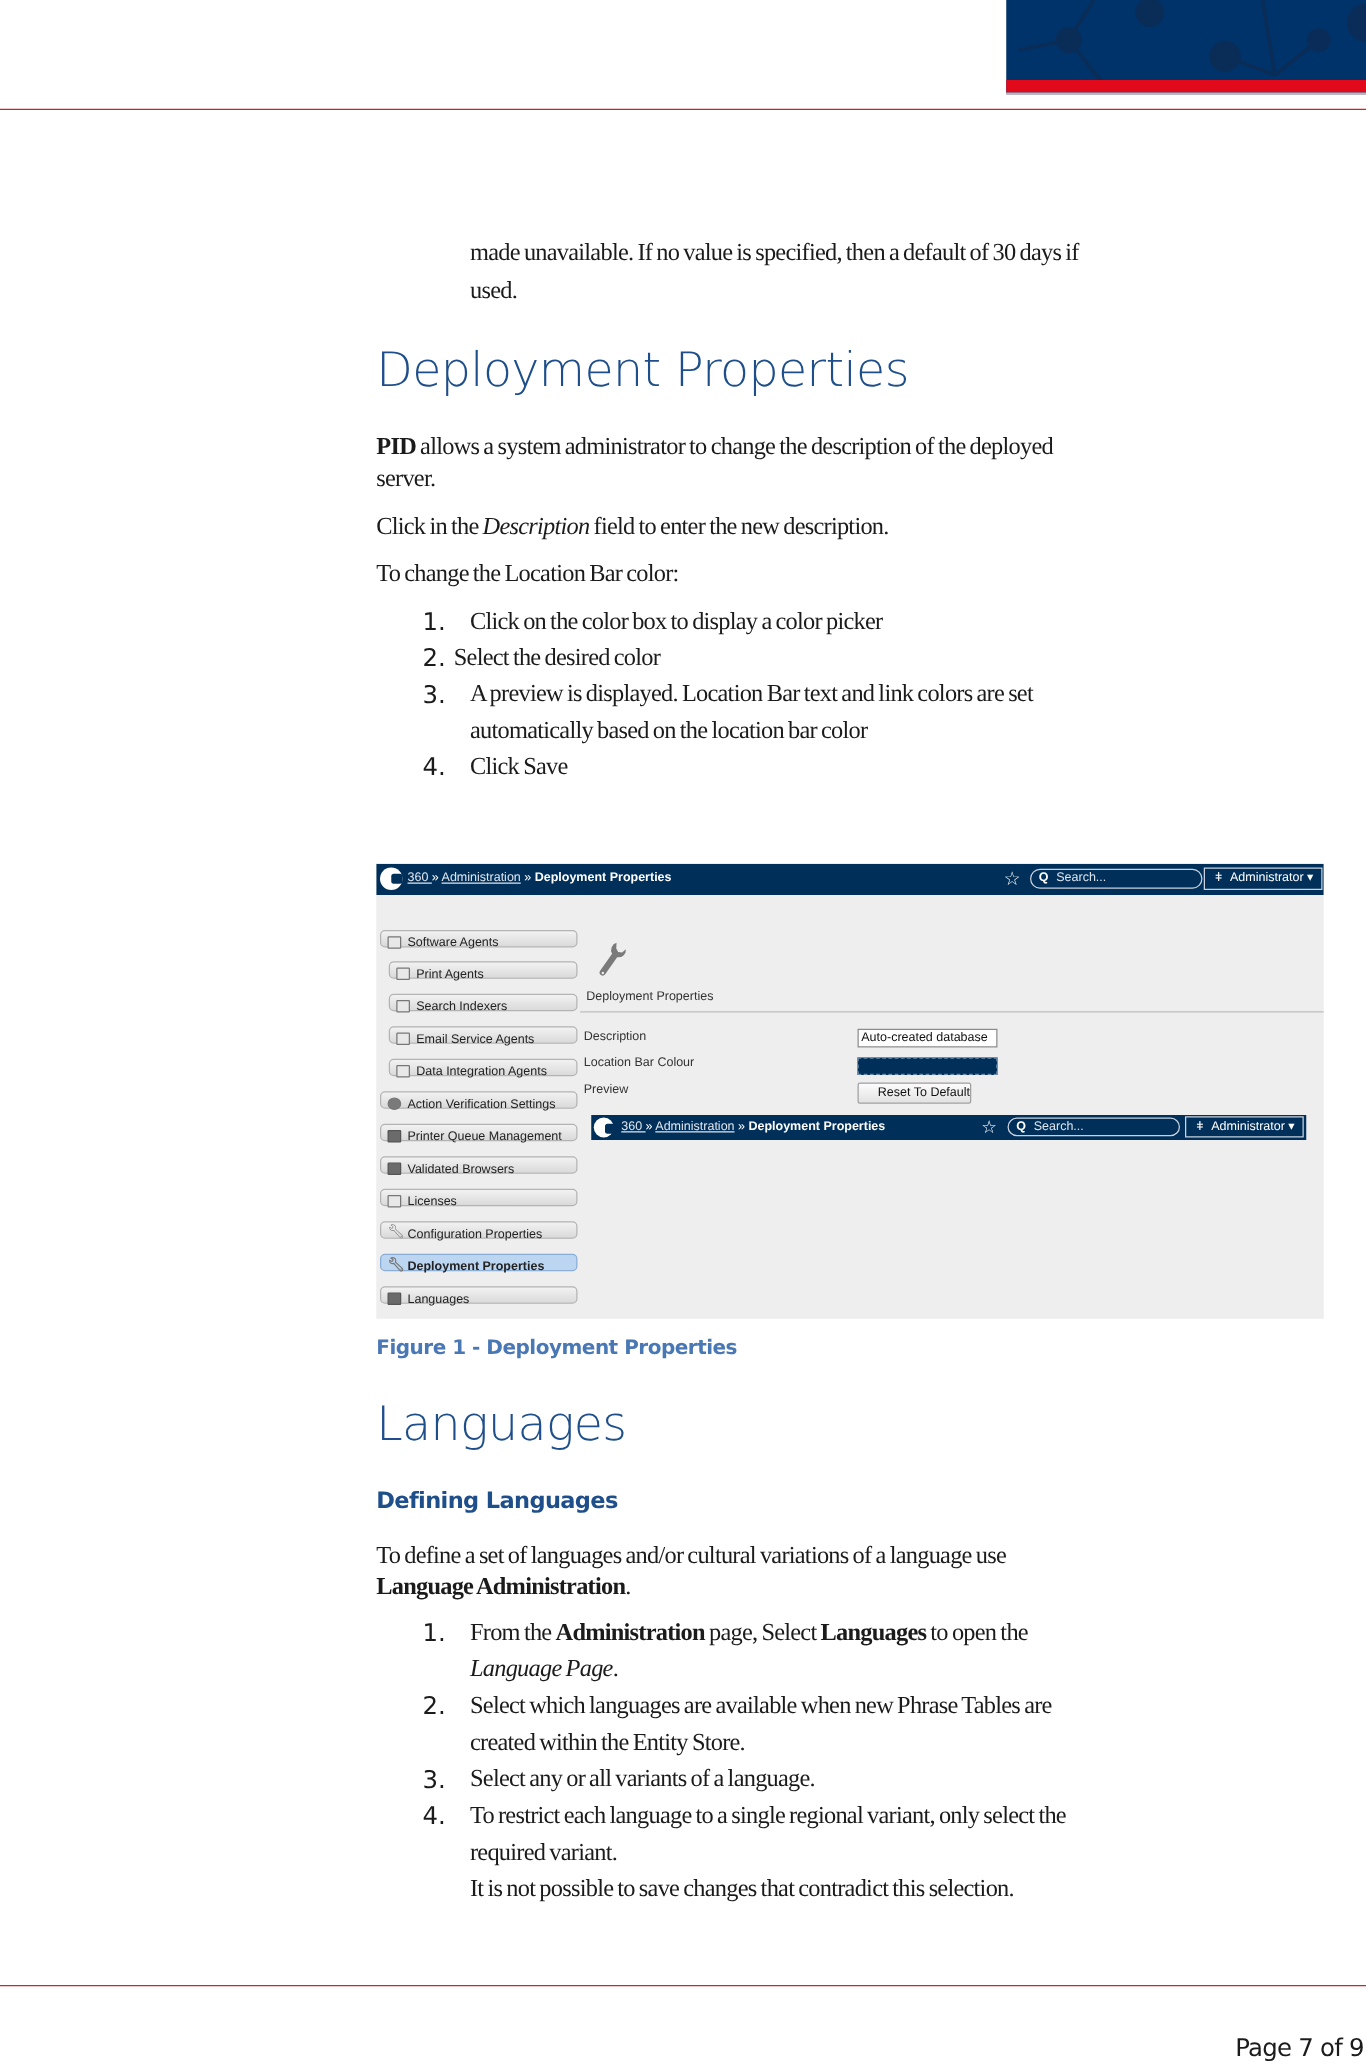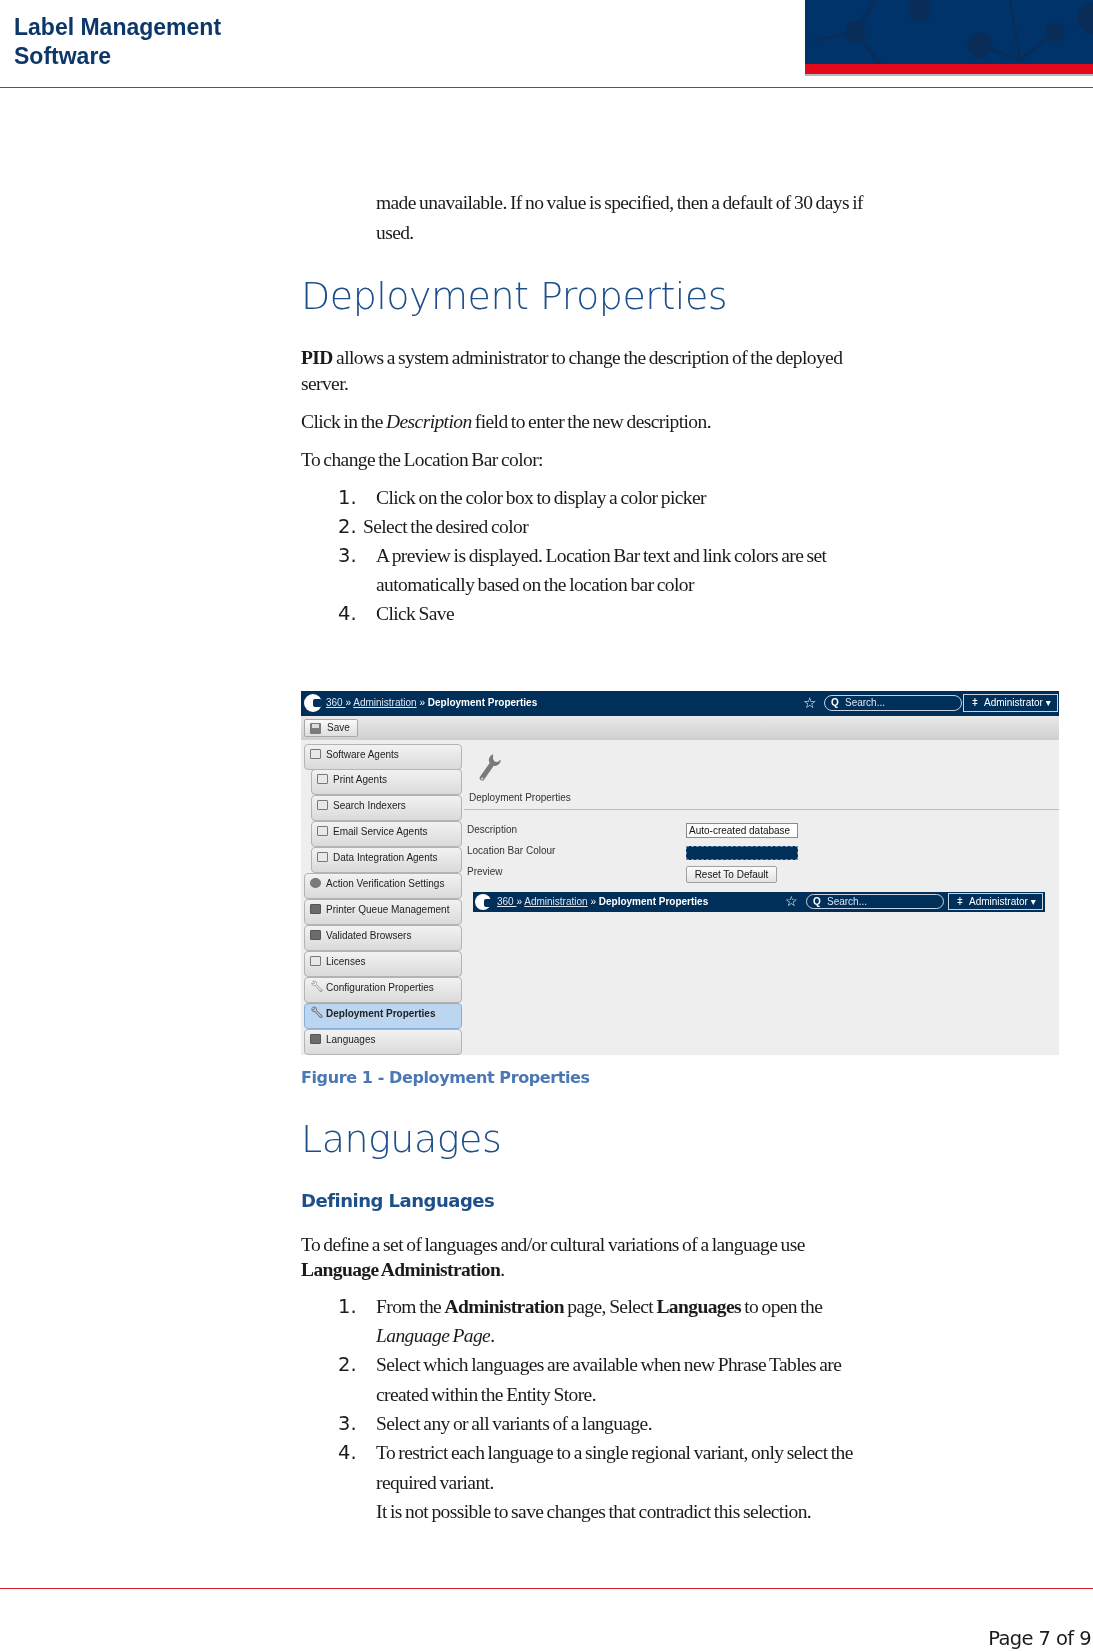--- a/index.html
+++ b/index.html
@@ -32,55 +32,51 @@
   .loc-star { position: absolute; left: 502px; top: 3px; font-size: 15px; color: #fff; }
   .loc-search { position: absolute; left: 523px; top: 4px; width: 138px; height: 16px; border: 1px solid #c9d2de; border-radius: 8px; font-size: 10px; color: #dde4ee; padding-left: 20px; line-height: 14px; }
   .loc-search .mag { position: absolute; left: 6px; top: 0px; font-weight: bold; color: #fff; }
   .loc-user { position: absolute; left: 662px; top: 3px; width: 95px; height: 18px; border: 1px solid #c9d2de; font-size: 10px; line-height: 16px; color: #fff; padding-left: 20px; }
   .loc-user .pin { position: absolute; left: 8px; top: 0px; }
   .toolbar { position: absolute; left: 0; top: 25px; width: 758px; height: 24px; background: linear-gradient(#e9e9e9, #cfcfcf); }
   .save-btn { position: absolute; left: 3px; top: 3px; width: 54px; height: 18px; border: 1px solid #a9a9a9; border-radius: 2px; background: linear-gradient(#fafafa, #dedede); font-size: 10px; line-height: 16px; padding-left: 22px; color: #222; }
   .save-btn .disk { position: absolute; left: 5px; top: 3px; width: 11px; height: 11px; background: #7b7b7b; border-radius: 1px; }
   .save-btn .disk::after { content: ""; position: absolute; left: 2px; top: 1px; width: 7px; height: 4px; background: #ddd; }
 
-  .side-item { position: absolute; height: 26px; border: 1px solid #b3b3b3; border-radius: 4px; background: linear-gradient(#f2f2f2, #dadada); font-size: 10px; line-height: 19px; padding-left: 21px; color: #222; white-space: nowrap; }
+  .side-item { position: absolute; height: 14px; border: 1px solid #b3b3b3; border-radius: 4px; background: linear-gradient(#f2f2f2, #dadada); font-size: 10px; line-height: 19px; padding-left: 21px; color: #222; white-space: nowrap; }
   .side-item.active { background: #bcd6f2; border-color: #8aaed6; font-weight: bold; }
   .side-item .ico { position: absolute; left: 5px; top: 4px; width: 11px; height: 10px; border: 1px solid #777; border-radius: 1px; background: #e8e8e8; }
   .side-item .ico.dark { background: #6b6b6b; border-color: #555; }
   .side-item .ico.round { border-radius: 50%; background: #7a7a7a; }
   .side-item .ico.wrench { border: none; background: none; font-size: 11px; line-height: 10px; color: #777; top: 3px; }
 
   .panel-wrench { position: absolute; left: 175px; top: 62px; font-size: 28px; color: #777; transform: rotate(-10deg); }
   .panel-title { position: absolute; left: 168px; top: 101px; font-size: 10px; color: #333; }
   .panel-rule { position: absolute; left: 163px; top: 118px; width: 595px; height: 1px; background: #bdbdbd; }
   .form-label { position: absolute; left: 166px; font-size: 10px; color: #333; }
   .desc-input { position: absolute; left: 385px; top: 132px; width: 112px; height: 15px; border: 1px solid #8a8a8a; background: #fff; font-size: 10px; line-height: 13px; padding-left: 2px; color: #111; }
   .color-box { position: absolute; left: 385px; top: 155px; width: 112px; height: 14px; background: #00305a; border: 1px dashed #6d8cb0; }
-  .reset-btn { position: absolute; left: 385px; top: 175px; width: 91px; height: 17px; border: 1px solid #a0a0a0; border-radius: 2px; background: linear-gradient(#fcfcfc, #e2e2e2); font-size: 10px; line-height: 15px; text-align: center; color: #111; }
+  .reset-btn { position: absolute; left: 385px; top: 175px; width: 91px; height: 17px; border: 1px solid #a0a0a0; border-radius: 2px; background: linear-gradient(#fcfcfc, #e2e2e2); font-size: 10px; line-height: 15px; text-align: right; color: #111; }
   .preview-bar { position: absolute; left: 172px; top: 201px; width: 572px; height: 20px; background: #00305a; color: #fff; font-size: 10px; }
   .preview-bar .loc-logo { left: 2px; top: 2px; width: 16px; height: 16px; }
   .preview-bar .loc-crumbs { left: 24px; top: 4px; }
   .preview-bar .loc-star { left: 312px; top: 1px; font-size: 14px; }
   .preview-bar .loc-search { left: 333px; top: 2px; width: 138px; height: 15px; line-height: 13px; }
   .preview-bar .loc-user { left: 475px; top: 1px; width: 95px; height: 17px; line-height: 15px; }
 
   .caption { position: absolute; left: 301px; top: 1068px; width: 790px; text-align: left; font-family: "DejaVu Sans", sans-serif; font-weight: bold; font-size: 16px; color: #4a78b5; letter-spacing: -0.4px; }
 
   
   .footer-rule { position: absolute; left: 0; top: 1588px; width: 1093px; height: 1px; background: #d21f2a; }
   .page-num { position: absolute; right: 2px; top: 1627px; font-family: "DejaVu Sans", sans-serif; font-size: 19.5px; color: #1b1b1b; letter-spacing: -0.6px; }
 </style>
 </head>
 <body>
 
 <div class="doc-header">
-  <div class="doc-title">
-    <div>Label Management</div>
-    <div>Software</div>
-  </div>
   <div class="banner">
     <svg width="288" height="75" viewBox="0 0 288 75">
       <g stroke="#0c2c55" stroke-width="3" fill="#0c2c55" opacity="0.85">
         <line x1="10" y1="40" x2="50" y2="32"></line>
         <line x1="50" y1="32" x2="70" y2="0"></line>
         <line x1="50" y1="32" x2="80" y2="70"></line>
         <line x1="175" y1="45" x2="215" y2="60"></line>
         <line x1="215" y1="60" x2="250" y2="32"></line>
         <line x1="215" y1="60" x2="205" y2="0"></line>
         <circle cx="50" cy="32" r="9"></circle>
@@ -124,23 +120,20 @@
   <div class="loc-bar">
     <div class="loc-logo"></div>
     <div class="loc-crumbs">
       <span class="lnk">360 </span><span> » </span><span class="lnk">Administration</span><span> » </span><span class="cur">Deployment Properties</span>
     </div>
     <div class="loc-star">☆</div>
     <div class="loc-search"><span class="mag">Q</span><span>Search...</span></div>
     <div class="loc-user"><span class="pin">ǂ</span><span>Administrator ▾</span></div>
   </div>
 
-  <div class="toolbar">
-    <div class="save-btn"><span class="disk"></span><span>Save</span></div>
-  </div>
 
   <div>
     <div class="side-item" style="left:3px; top:53px; width:158px;"><span class="ico"></span><span>Software Agents</span></div>
     <div class="side-item" style="left:10px; top:78px; width:151px;"><span class="ico"></span><span>Print Agents</span></div>
     <div class="side-item" style="left:10px; top:104px; width:151px;"><span class="ico"></span><span>Search Indexers</span></div>
     <div class="side-item" style="left:10px; top:130px; width:151px;"><span class="ico"></span><span>Email Service Agents</span></div>
     <div class="side-item" style="left:10px; top:156px; width:151px;"><span class="ico"></span><span>Data Integration Agents</span></div>
     <div class="side-item" style="left:3px; top:182px; width:158px;"><span class="ico round"></span><span>Action Verification Settings</span></div>
     <div class="side-item" style="left:3px; top:208px; width:158px;"><span class="ico dark"></span><span>Printer Queue Management</span></div>
     <div class="side-item" style="left:3px; top:234px; width:158px;"><span class="ico dark"></span><span>Validated Browsers</span></div>

